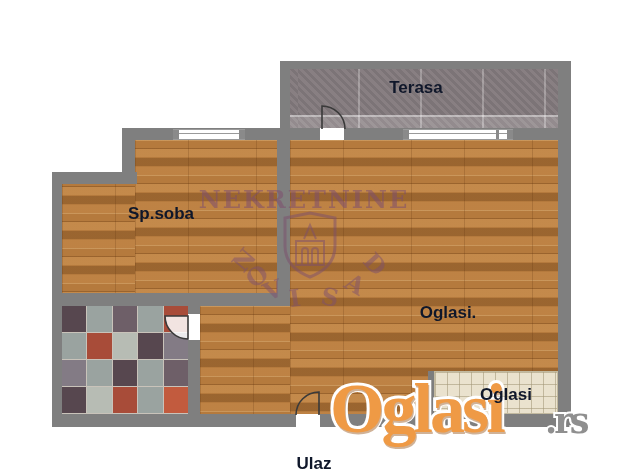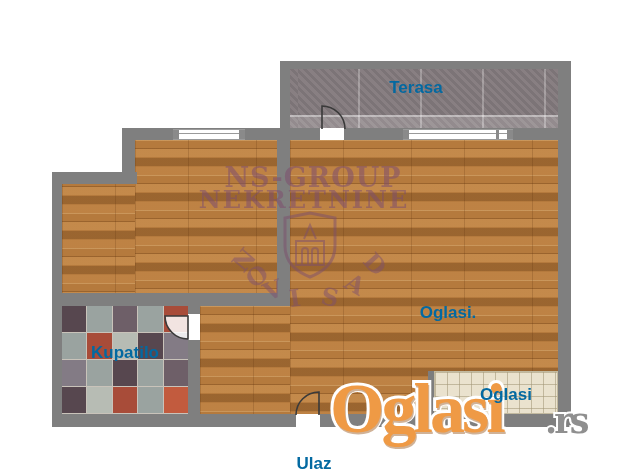--- a/index.html
+++ b/index.html
@@ -71,21 +71,21 @@
   .og-layer{position:absolute;left:0;top:0;letter-spacing:-3px;}
   .og-stroke{-webkit-text-stroke:6px #ffffff;color:#ffffff;}
   .og-fill{color:#ef9a45;text-shadow:1px 2px 0 rgba(150,85,25,.45);}
   .og-rs{position:absolute;left:545px;top:403px;z-index:35;height:40px;width:70px;
          font-family:"DejaVu Serif",serif;font-weight:bold;font-size:35px;line-height:1;}
   .ogrs-stroke{-webkit-text-stroke:4px #ffffff;color:#ffffff;}
   .ogrs-fill{color:#8f8f8f;}
 
   
   .label{position:absolute;transform:translate(-50%,-50%);z-index:40;
-         font-weight:bold;font-size:17px;color:#0369a1;white-space:nowrap;text-align:right;}
+         font-weight:bold;font-size:17px;color:#0f172a;white-space:nowrap;text-align:right;}
 </style>
 </head>
 <body>
 
 <div class="canvas">
 
   <div class="floor terrace" style="left:290px;top:69px;width:268px;height:59px;background-position-x:8px"></div>
   <div class="floor wood" style="left:135px;top:140px;width:142px;height:153px"></div>
   <div class="floor wood" style="left:62px;top:178px;width:73px;height:115px"></div>
   <div class="floor wood" style="left:290px;top:140px;width:268px;height:274px"></div>
@@ -144,21 +144,20 @@
   <div class="gap" style="left:320px;top:128px;width:24px;height:12px"></div>
   <div class="gap" style="left:188px;top:314px;width:12px;height:26px"></div>
   <div class="gap" style="left:296px;top:414px;width:24px;height:13px"></div>
 
   <svg class="doors" width="620" height="475" viewBox="0 0 620 475">
     <path d="M322 129 L322 106 A23 23 0 0 1 345 129" fill="none" stroke="#3a3a3a" stroke-width="1.6"></path>
     <path d="M188 316 L165 316 A23 23 0 0 0 188 339 Z" fill="rgba(255,255,255,0.85)" stroke="#3a3a3a" stroke-width="1.6"></path>
     <path d="M319 415 L319 392 A23 23 0 0 0 296 415" fill="none" stroke="#3a3a3a" stroke-width="1.6"></path>
   </svg>
 
-  <div class="ns-wm ns1">NS-GROUP</div>
   <div class="ns-wm ns2">NEKRETNINE</div>
 
   <svg class="shield" width="56" height="68" viewBox="0 0 56 68">
     <path d="M3 7 L28 2 L53 7 V35 Q53 56 28 66 Q3 56 3 35 Z" fill="none" stroke="#7d4f6d" stroke-width="3"></path>
     <path d="M14 30 h28 v24 h-28 Z" fill="none" stroke="#7d4f6d" stroke-width="2"></path>
     <path d="M20 54 v-14 a3 3 0 0 1 6 0 v14 M30 54 v-14 a3 3 0 0 1 6 0 v14" fill="none" stroke="#7d4f6d" stroke-width="2"></path>
     <path d="M22 28 l6 -14 l6 14" fill="none" stroke="#7d4f6d" stroke-width="2"></path>
   </svg>
 
   <span class="city-letter" style="left:244px;top:260px;transform:translate(-50%,-50%) rotate(-50deg)">N</span>
@@ -172,18 +171,18 @@
   <div class="oglasi">
     <span class="og-layer og-stroke">Oglasi</span>
     <span class="og-layer og-fill">Oglasi</span>
   </div>
   <div class="og-rs">
     <span class="og-layer ogrs-stroke">.rs</span>
     <span class="og-layer ogrs-fill">.rs</span>
   </div>
 
   <div class="label" style="left:416px;top:88px">Terasa</div>
+  <div class="label" style="left:161px;top:214px">Sp.soba</div>
   <div class="label" style="left:448px;top:313px">Oglasi.</div>
-  <div class="label" style="left:125px;top:353px">Kupatilo</div>
   <div class="label" style="left:506px;top:395px">Oglasi</div>
   <div class="label" style="left:314px;top:464px">Ulaz</div>
 
 </div>
 
 </body></html>

